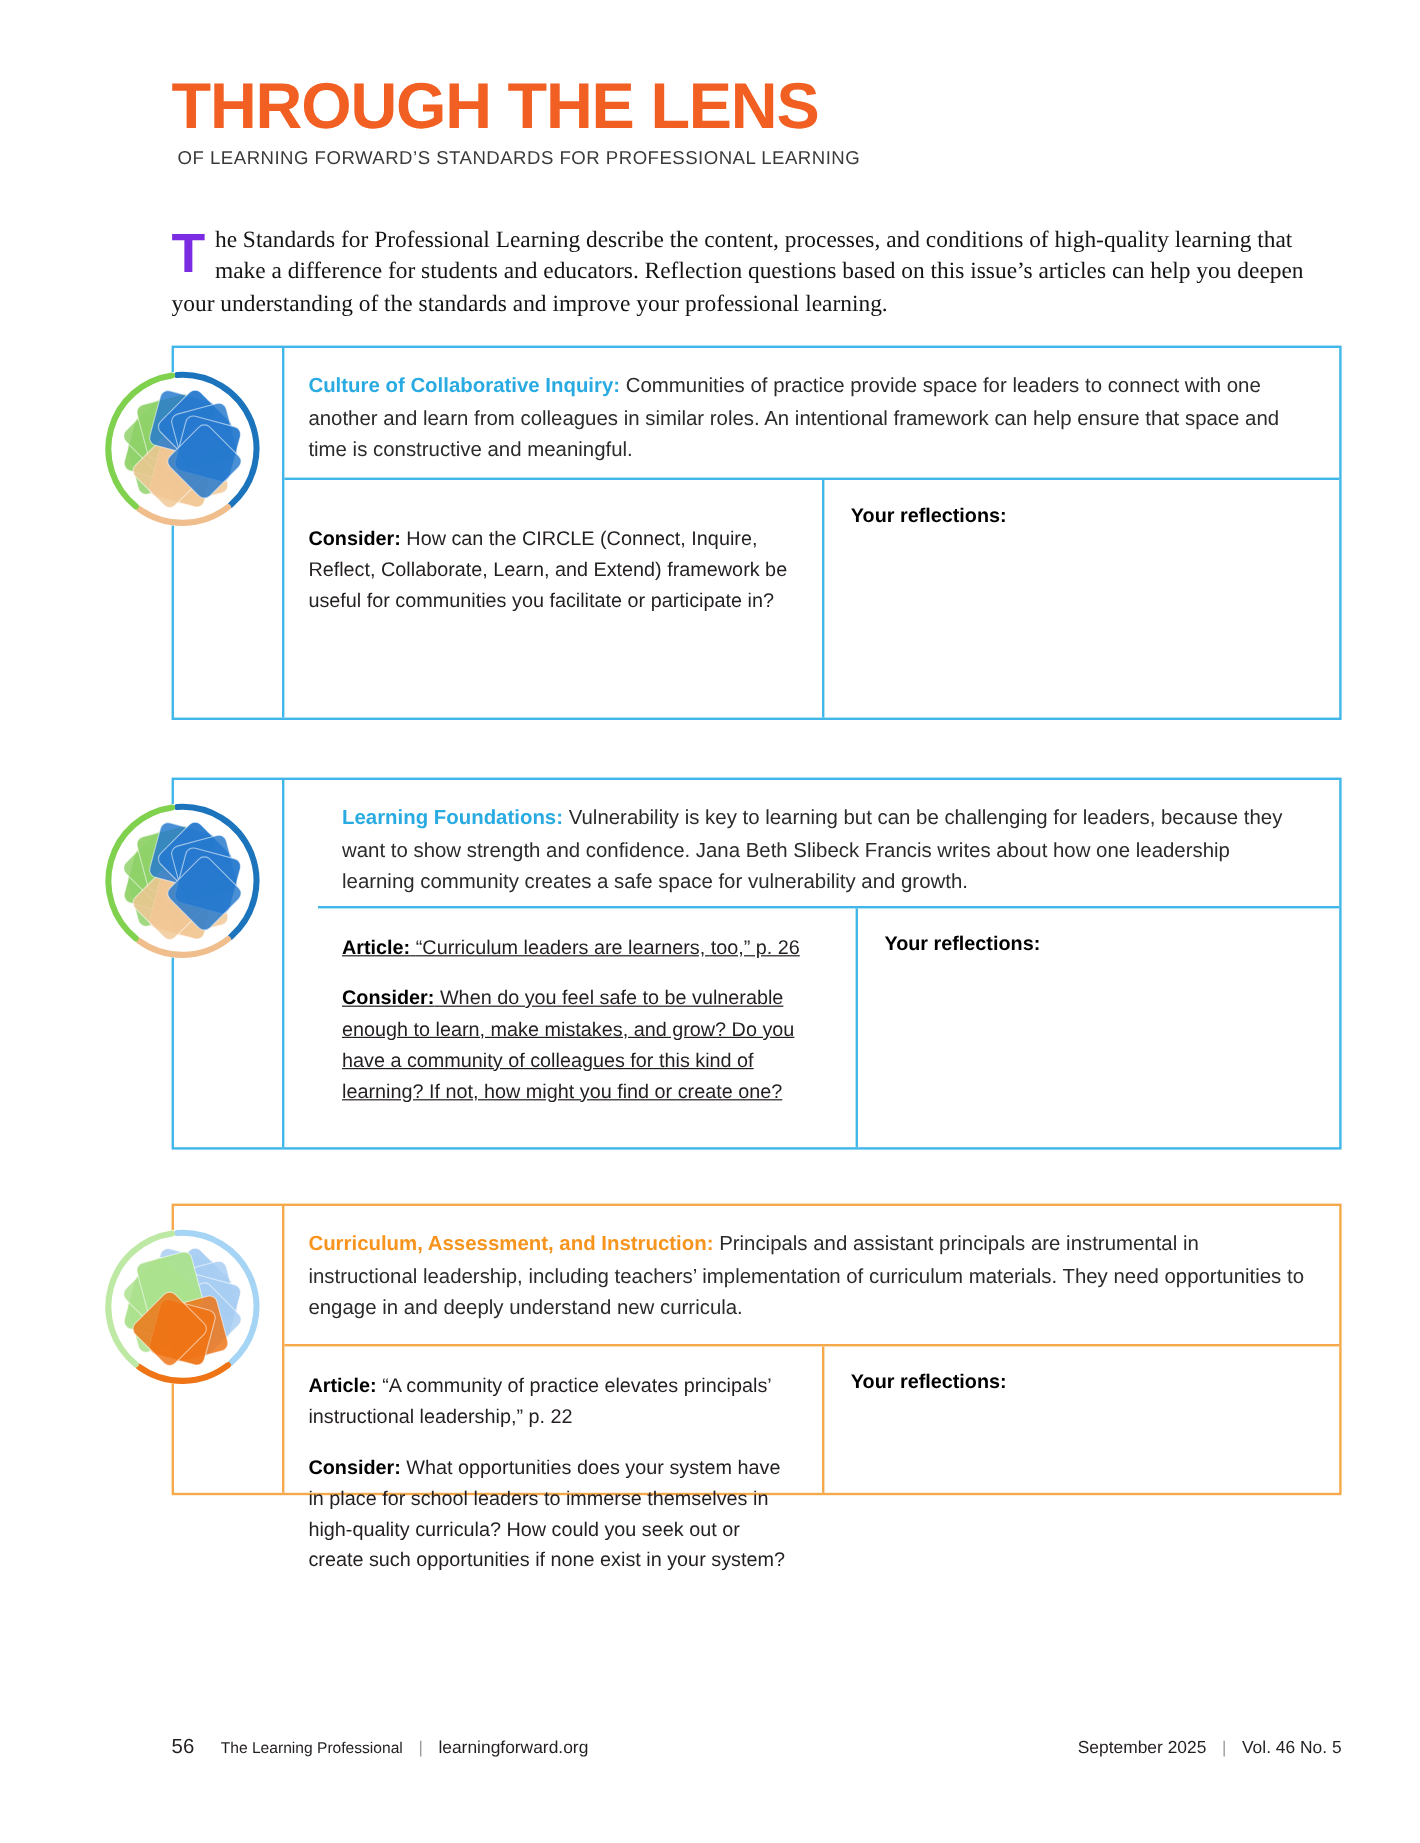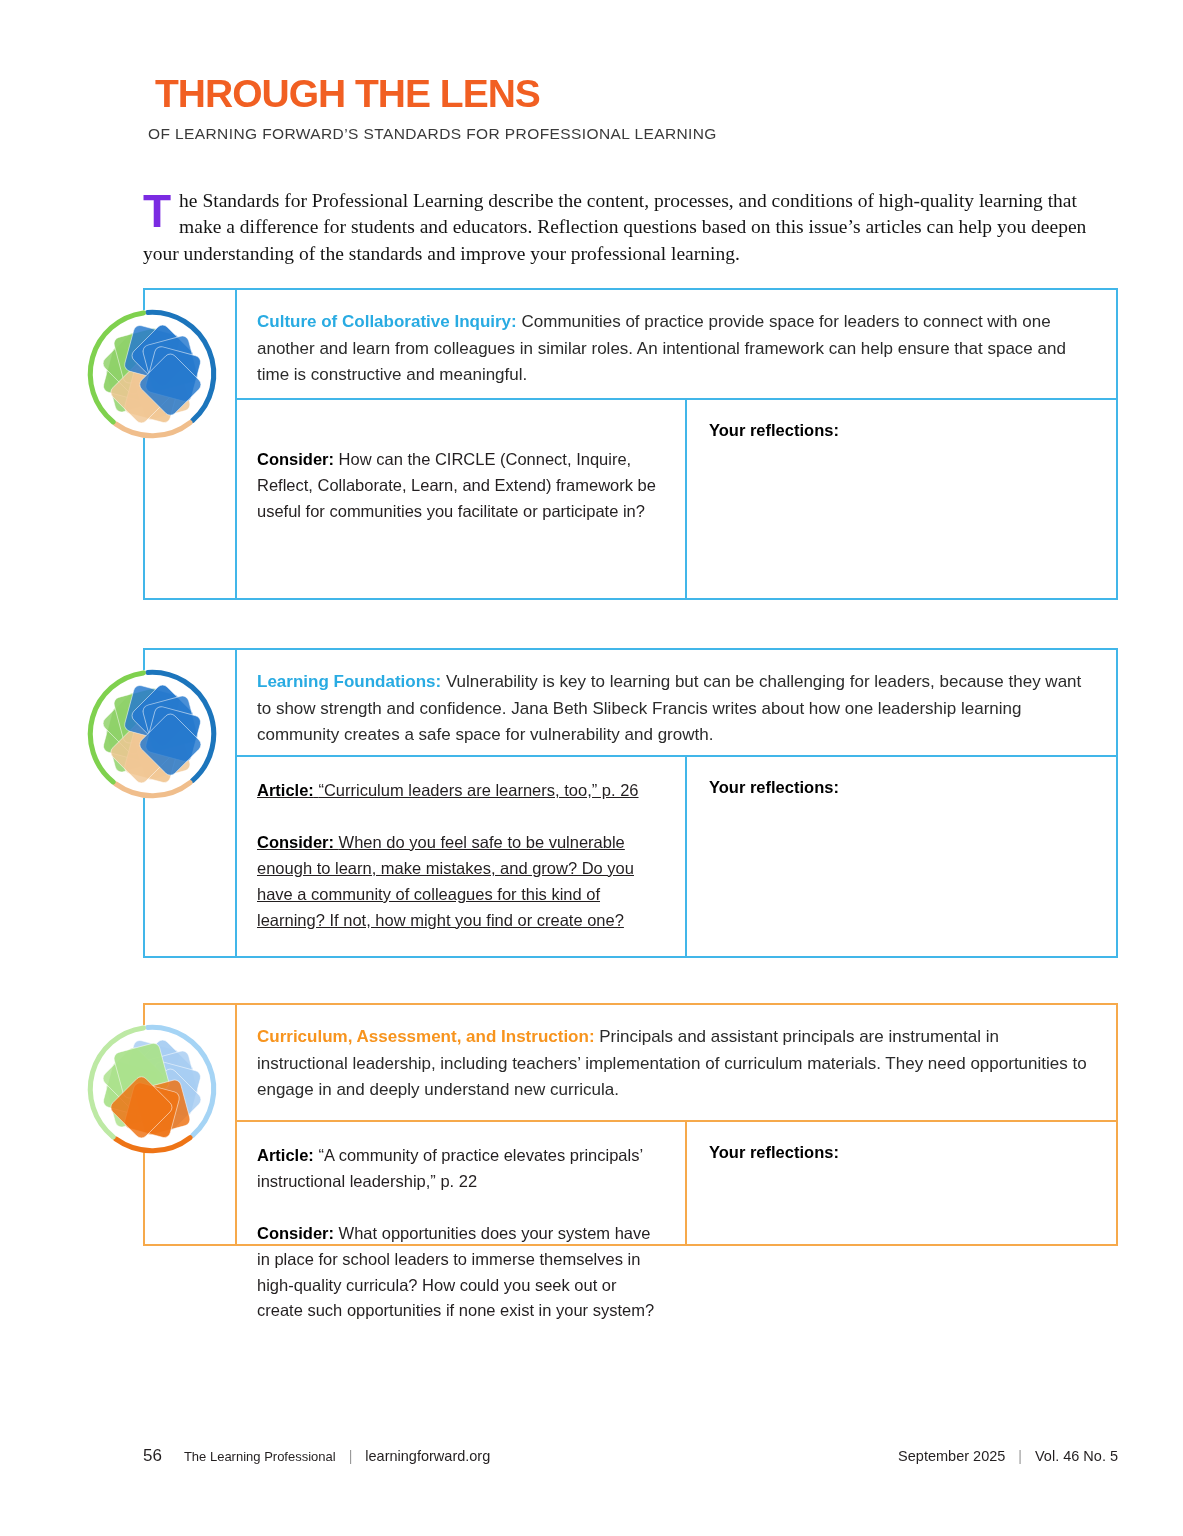--- a/index.html
+++ b/index.html
@@ -2,21 +2,21 @@
 <html><head>
 <meta charset="utf-8">
 <style>
   html,body{margin:0;padding:0;background:#ffffff;}
   .page{position:relative;width:1183px;height:1536px;background:#fff;
         font-family:"Liberation Sans",sans-serif;color:#231f20;overflow:hidden;}
   .abs{position:absolute;left:143px;width:975px;}
 
   
   .masthead{top:62px;}
-  .page-title{margin:12px;font-size:39px;font-weight:bold;letter-spacing:-1px;line-height:1;}
+  .page-title{margin:0;font-size:54px;font-weight:bold;letter-spacing:-1px;line-height:1;}
   .page-subtitle{margin-top:8px;padding-left:5px;font-size:15.5px;letter-spacing:.4px;color:#3a3a3a;}
 
   
   .intro{top:168px;font-family:"Liberation Serif",serif;font-size:19.5px;line-height:1.37;color:#141414;}
   .dropcap{float:left;font-family:"Liberation Sans",sans-serif;font-weight:bold;
            font-size:46px;line-height:.8;padding:5px 8px 0 0;}
 
   
   .std-box{border:2px solid #41b6e9;background:#fff;display:flex;box-sizing:border-box;}
   .box-1{top:288px;height:312px;--hh:110px;}
@@ -25,21 +25,21 @@
   .icon-col{flex:0 0 92px;border-right:2px solid;box-sizing:border-box;}
   .standards-logo{position:absolute;left:-63px;top:14px;width:140px;height:140px;}
   .box-content{flex:1;display:flex;flex-direction:column;min-width:0;border-radius:13px;}
   .box-header{height:var(--hh);box-sizing:border-box;border-bottom:2px solid;
               padding:19px 26px 0 20px;font-size:17px;line-height:1.56;color:#2b2b2b;}
   .lead{font-weight:bold;}
   .box-body{flex:1;display:flex;min-height:0;}
   .cell-left{flex:0 0 450px;box-sizing:border-box;border-right:2px solid;
              padding:21px 26px 0 20px;font-size:16.5px;line-height:1.57;}
   .cell-left p{margin:0;}
-  .cell-left .consider{margin-top:26px;}
+  .cell-left .consider{margin-top:16px;}
   .cell-right{flex:1;padding:21px 18px 0 22px;font-size:16.5px;}
   .cell-left strong,.cell-right strong{color:#000;}
 
   
   .banner{top:1372px;height:57px;display:flex;flex-direction:column;justify-content:center;
           align-items:center;color:#fff;text-align:center;}
   .banner-line1{font-size:15.5px;}
   .banner-line2{font-size:16.5px;font-weight:bold;margin-top:3px;}
 
   
@@ -86,21 +86,21 @@
       <div class="box-header accent-border" style="border-color: rgb(65, 182, 233);"><span class="lead" style="color: rgb(41, 171, 226);">Culture of Collaborative Inquiry:</span> <span>Communities of practice provide space for leaders to connect with one another and learn from colleagues in similar roles. An intentional framework can help ensure that space and time is constructive and meaningful.</span></div>
       <div class="box-body">
         <div class="cell-left accent-border" style="border-color: rgb(65, 182, 233);">
           <p class="consider"><strong>Consider:</strong> <span>How can the CIRCLE (Connect, Inquire, Reflect, Collaborate, Learn, and Extend) framework be useful for communities you facilitate or participate in?</span></p>
         </div>
         <div class="cell-right"><strong>Your reflections:</strong></div>
       </div>
     </div>
   </section>
 
-  <section class="abs std-box box-2" style="border-color: rgb(65, 182, 233);">
+  <section class="abs std-box box-2" style="border-color: rgb(65, 182, 233); gap: 28px;">
     <div class="standards-logo"><svg viewBox="-76 -76 152 152" width="100%" height="100%" xmlns="http://www.w3.org/2000/svg">
           <circle cx="0" cy="0" r="70" fill="#ffffff"></circle>
           <rect x="-25.5" y="-25.5" width="51" height="51" rx="7" fill="#8fd269" fill-opacity="0.84" stroke="#ffffff" stroke-opacity="0.55" stroke-width="1" transform="rotate(240) translate(0,-23) rotate(15)"></rect>
           <rect x="-25.5" y="-25.5" width="51" height="51" rx="7" fill="#8fd269" fill-opacity="0.95" stroke="#ffffff" stroke-opacity="0.55" stroke-width="1" transform="rotate(270) translate(0,-23) rotate(15)"></rect>
           <rect x="-25.5" y="-25.5" width="51" height="51" rx="7" fill="#8fd269" fill-opacity="0.84" stroke="#ffffff" stroke-opacity="0.55" stroke-width="1" transform="rotate(300) translate(0,-23) rotate(15)"></rect>
           <rect x="-25.5" y="-25.5" width="51" height="51" rx="7" fill="#8fd269" fill-opacity="0.95" stroke="#ffffff" stroke-opacity="0.55" stroke-width="1" transform="rotate(330) translate(0,-23) rotate(15)"></rect>
           <rect x="-25.5" y="-25.5" width="51" height="51" rx="7" fill="#f1c795" fill-opacity="0.84" stroke="#ffffff" stroke-opacity="0.55" stroke-width="1" transform="rotate(150) translate(0,-23) rotate(15)"></rect>
           <rect x="-25.5" y="-25.5" width="51" height="51" rx="7" fill="#f1c795" fill-opacity="0.95" stroke="#ffffff" stroke-opacity="0.55" stroke-width="1" transform="rotate(180) translate(0,-23) rotate(15)"></rect>
           <rect x="-25.5" y="-25.5" width="51" height="51" rx="7" fill="#f1c795" fill-opacity="0.84" stroke="#ffffff" stroke-opacity="0.55" stroke-width="1" transform="rotate(210) translate(0,-23) rotate(15)"></rect>
           <rect x="-25.5" y="-25.5" width="51" height="51" rx="7" fill="#2679ce" fill-opacity="0.84" stroke="#ffffff" stroke-opacity="0.55" stroke-width="1" transform="rotate(0) translate(0,-23) rotate(15)"></rect>

